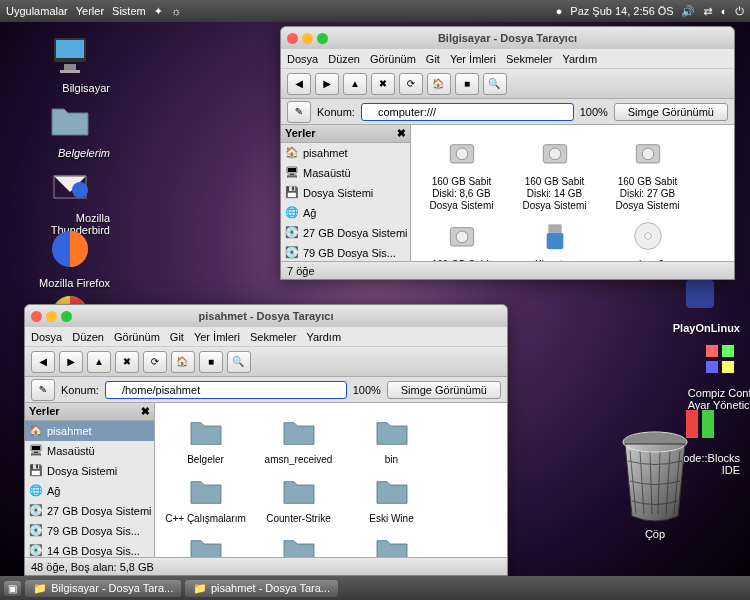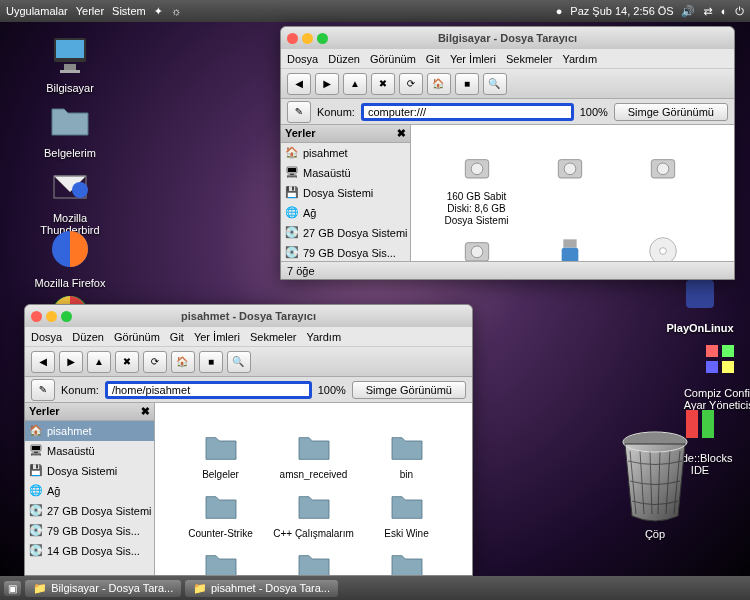--- a/index.html
+++ b/index.html
@@ -1,40 +1,40 @@
 <!DOCTYPE html>
 <html><head>
 <meta charset="utf-8">
 <style>
 *{box-sizing:border-box;margin:0;padding:0;font-family:sans-serif;font-size:11px}
 body{width:750px;height:600px;overflow:hidden;background:radial-gradient(ellipse at 50% 40%,#8a5a8a 0%,#4a2a5a 30%,#1a0a2a 70%,#000 100%);position:relative}
 .topbar{height:22px;background:linear-gradient(#5a5a5a,#3a3a3a);display:flex;align-items:center;padding:0 6px;color:#fff;justify-content:space-between}
 .topbar-left,.topbar-right{display:flex;align-items:center;gap:8px}
 .topbar span{cursor:default}
-.desktop-icon{position:absolute;width:80px;text-align:center;color:#fff;text-shadow:0 1px 2px #000}
+.desktop-icon{position:absolute;width:80px;text-align:right;color:#fff;text-shadow:0 1px 2px #000}
 .desktop-icon .ic{width:48px;height:48px;margin:0 auto 4px;display:block}
 .window{position:absolute;background:#e8e8e8;border:1px solid #888;border-radius:6px 6px 0 0;box-shadow:0 4px 20px rgba(0,0,0,.5);display:flex;flex-direction:column}
 .titlebar{height:22px;background:linear-gradient(#e8e8e8,#c8c8c8);border-radius:6px 6px 0 0;display:flex;align-items:center;padding:6px 6px;position:relative}
 .traffic{display:flex;gap:4px}
 .traffic div{width:11px;height:11px;border-radius:50%}
 .tr-r{background:#ff5f56}.tr-y{background:#ffbd2e}.tr-g{background:#27c93f}
 .titlebar .title{position:absolute;left:0;right:0;text-align:center;font-weight:bold;color:#444}
 .menubar{height:20px;background:#e8e8e8;display:flex;align-items:center;padding:0 6px;gap:10px;border-bottom:1px solid #ccc}
 .toolbar{height:30px;background:linear-gradient(#e8e8e8,#d0d0d0);display:flex;align-items:center;padding:0 6px;gap:4px;border-bottom:1px solid #aaa}
 .tbtn{width:24px;height:22px;border:1px solid #999;background:linear-gradient(#fdfdfd,#e0e0e0);border-radius:3px;display:flex;align-items:center;justify-content:center;font-size:10px}
 .locbar{height:26px;background:#e0e0e0;display:flex;align-items:center;padding:0 6px;gap:6px;border-bottom:1px solid #aaa}
-.locinput{flex:1;height:18px;border:3px solid #1d4ed8;background:#fff;padding:0 4px;border-radius:3px}
+.locinput{flex:1;height:18px;border:1px solid #1d4ed8;background:#fff;padding:0 16px;border-radius:3px}
 .viewbtn{padding:2px 13px;border:1px solid #999;background:linear-gradient(#fdfdfd,#e0e0e0);border-radius:3px}
 .body{flex:1;display:flex;min-height:0}
 .sidebar{width:130px;background:#e8e8e8;border-right:1px solid #aaa;overflow:hidden;display:flex;flex-direction:column}
 .sb-hdr{background:linear-gradient(#d8d8d8,#c0c0c0);padding:2px 4px;font-weight:bold;border-bottom:1px solid #aaa;display:flex;justify-content:space-between}
 .sb-item{padding:3px 4px;display:flex;align-items:center;gap:4px;white-space:nowrap;overflow:hidden}
 .sb-item.sel{background:#7a9ab8;color:#fff}
 .sb-ic{width:14px;height:14px;flex-shrink:0}
-.content{flex:1;background:#fff;padding:23px;display:flex;flex-wrap:wrap;align-content:flex-start;gap:4px 8px;overflow:hidden}
+.content{flex:1;background:#fff;padding:8px;display:flex;flex-wrap:wrap;align-content:flex-start;gap:4px 8px;overflow:hidden}
 .file-ic{width:85px;text-align:center}
 .file-ic .ficon{width:40px;height:40px;margin:0 auto 3px;display:block}
 .file-ic .flabel{font-size:10px;line-height:1.2;word-wrap:break-word}
 .statusbar{height:18px;background:linear-gradient(#e8e8e8,#d0d0d0);padding:0 6px;display:flex;align-items:center;border-top:1px solid #aaa}
 .taskbar{position:absolute;bottom:0;left:0;right:0;height:24px;background:linear-gradient(#5a5a5a,#3a3a3a);display:flex;align-items:center;padding:0 4px;gap:4px}
 .task-item{background:linear-gradient(#888,#555);padding:2px 8px;border-radius:3px;color:#fff;display:flex;align-items:center;gap:4px;font-size:10px}
 .trash{position:absolute;right:50px;bottom:60px;text-align:center;color:#fff;text-shadow:0 1px 2px #000}
 .trash svg{width:90px;height:100px}
 </style>
 </head>
@@ -61,21 +61,21 @@
 <div id="desktop-icons">
     <div class="desktop-icon" style="left: 30px; top: 30px;">
       <div class="ic"><svg viewBox="0 0 48 48">
           <rect x="8" y="8" width="32" height="24" rx="2" fill="#333"></rect>
           <rect x="10" y="10" width="28" height="18" fill="#5ad"></rect>
           <rect x="18" y="34" width="12" height="6" fill="#888"></rect>
           <rect x="14" y="40" width="20" height="3" fill="#aaa"></rect>
         </svg></div>
       <div>Bilgisayar</div>
     </div>
-    <div class="desktop-icon" style="left: 30px; top: 95px;">
+    <div class="desktop-icon" style="left: 30px; top: 95px; font-style: italic;">
       <div class="ic"><svg viewBox="0 0 48 48">
           <path d="M6 14 h12 l4 4 h20 v22 h-36 z" fill="#8ab" stroke="#578"></path>
         </svg></div>
       <div>Belgelerim</div>
     </div>
     <div class="desktop-icon" style="left: 30px; top: 160px;">
       <div class="ic"><svg viewBox="0 0 48 48">
           <path d="M8 16 L40 16 L24 32 Z" fill="#eee" stroke="#888"></path>
           <rect x="8" y="16" width="32" height="22" fill="none" stroke="#888"></rect>
           <circle cx="34" cy="30" r="8" fill="#36d"></circle>
@@ -196,26 +196,28 @@
               <rect x="10" y="14" width="28" height="22" rx="3" fill="#ccc" stroke="#888"></rect>
               <circle cx="24" cy="25" r="7" fill="#eee" stroke="#888"></circle>
             </svg></div>
           <div class="flabel">160 GB Sabit Diski: 8,6 GB Dosya Sistemi</div>
         </div>
         <div class="file-ic">
           <div class="ficon"><svg viewBox="0 0 48 48">
               <rect x="10" y="14" width="28" height="22" rx="3" fill="#ccc" stroke="#888"></rect>
               <circle cx="24" cy="25" r="7" fill="#eee" stroke="#888"></circle>
             </svg></div>
+          <div class="flabel">160 GB Sabit Diski: 14 GB Dosya Sistemi</div>
         </div>
         <div class="file-ic">
           <div class="ficon"><svg viewBox="0 0 48 48">
               <rect x="10" y="14" width="28" height="22" rx="3" fill="#ccc" stroke="#888"></rect>
               <circle cx="24" cy="25" r="7" fill="#eee" stroke="#888"></circle>
             </svg></div>
+          <div class="flabel">160 GB Sabit Diski: 27 GB Dosya Sistemi</div>
         </div>
         <div class="file-ic">
           <div class="ficon"><svg viewBox="0 0 48 48">
               <rect x="10" y="14" width="28" height="22" rx="3" fill="#ccc" stroke="#888"></rect>
               <circle cx="24" cy="25" r="7" fill="#eee" stroke="#888"></circle>
             </svg></div>
           <div class="flabel">160 GB Sabit Diski: 79 GB Dosya Sistemi</div>
         </div>
         <div class="file-ic">
           <div class="ficon"><svg viewBox="0 0 48 48">
@@ -229,21 +231,21 @@
               <circle cx="24" cy="24" r="16" fill="#eee" stroke="#aaa"></circle>
               <circle cx="24" cy="24" r="4" fill="#fff" stroke="#aaa"></circle>
             </svg></div>
           <div class="flabel">cdrom0</div>
         </div>
       </div>
   </div>
   <div class="statusbar">7 öğe</div>
 </div>
 
-<div class="window" style="left:24px;top:304px;width:449px;height:272px">
+<div class="window" style="left:24px;top:304px;width:484px;height:272px">
   <div class="titlebar">
     <div class="traffic">
         <div class="tr-r"></div>
         <div class="tr-y"></div>
         <div class="tr-g"></div>
       </div>
     <div class="title">pisahmet - Dosya Tarayıcı</div>
   </div>
   <div class="menubar" id="w2-menus">
       <span>Dosya</span>
@@ -324,51 +326,52 @@
         <div class="file-ic">
           <div class="ficon"><svg viewBox="0 0 48 48">
               <path d="M6 14 h12 l4 4 h20 v22 h-36 z" fill="#8ab" stroke="#578"></path>
             </svg></div>
           <div class="flabel">bin</div>
         </div>
         <div class="file-ic">
           <div class="ficon"><svg viewBox="0 0 48 48">
               <path d="M6 14 h12 l4 4 h20 v22 h-36 z" fill="#8ab" stroke="#578"></path>
             </svg></div>
+          <div class="flabel">C++ Çalışmalarım</div>
+        </div>
+        <div class="file-ic">
+          <div class="ficon"><svg viewBox="0 0 48 48">
+              <path d="M6 14 h12 l4 4 h20 v22 h-36 z" fill="#8ab" stroke="#578"></path>
+            </svg></div>
           <div class="flabel">Counter-Strike</div>
         </div>
         <div class="file-ic">
           <div class="ficon"><svg viewBox="0 0 48 48">
               <path d="M6 14 h12 l4 4 h20 v22 h-36 z" fill="#8ab" stroke="#578"></path>
             </svg></div>
-          <div class="flabel">C++ Çalışmalarım</div>
-        </div>
-        <div class="file-ic">
-          <div class="ficon"><svg viewBox="0 0 48 48">
-              <path d="M6 14 h12 l4 4 h20 v22 h-36 z" fill="#8ab" stroke="#578"></path>
-            </svg></div>
           <div class="flabel">Eski Wine</div>
         </div>
         <div class="file-ic">
           <div class="ficon"><svg viewBox="0 0 48 48">
               <path d="M6 14 h12 l4 4 h20 v22 h-36 z" fill="#8ab" stroke="#578"></path>
             </svg></div>
         </div>
         <div class="file-ic">
           <div class="ficon"><svg viewBox="0 0 48 48">
               <path d="M6 14 h12 l4 4 h20 v22 h-36 z" fill="#8ab" stroke="#578"></path>
             </svg></div>
         </div>
         <div class="file-ic">
           <div class="ficon"><svg viewBox="0 0 48 48">
               <path d="M6 14 h12 l4 4 h20 v22 h-36 z" fill="#8ab" stroke="#578"></path>
             </svg></div>
         </div>
       </div>
   </div>
+  <div class="statusbar">48 öğe, Boş alan: 5,8 GB</div>
 </div>
 
 <div class="trash">
   <svg viewBox="0 0 90 100">
       <defs>
         <linearGradient id="tg" x1="0" y1="0" x2="1" y2="1">
           <stop offset="0" stop-color="#ccc"></stop>
           <stop offset="1" stop-color="#444"></stop>
         </linearGradient>
       </defs>

